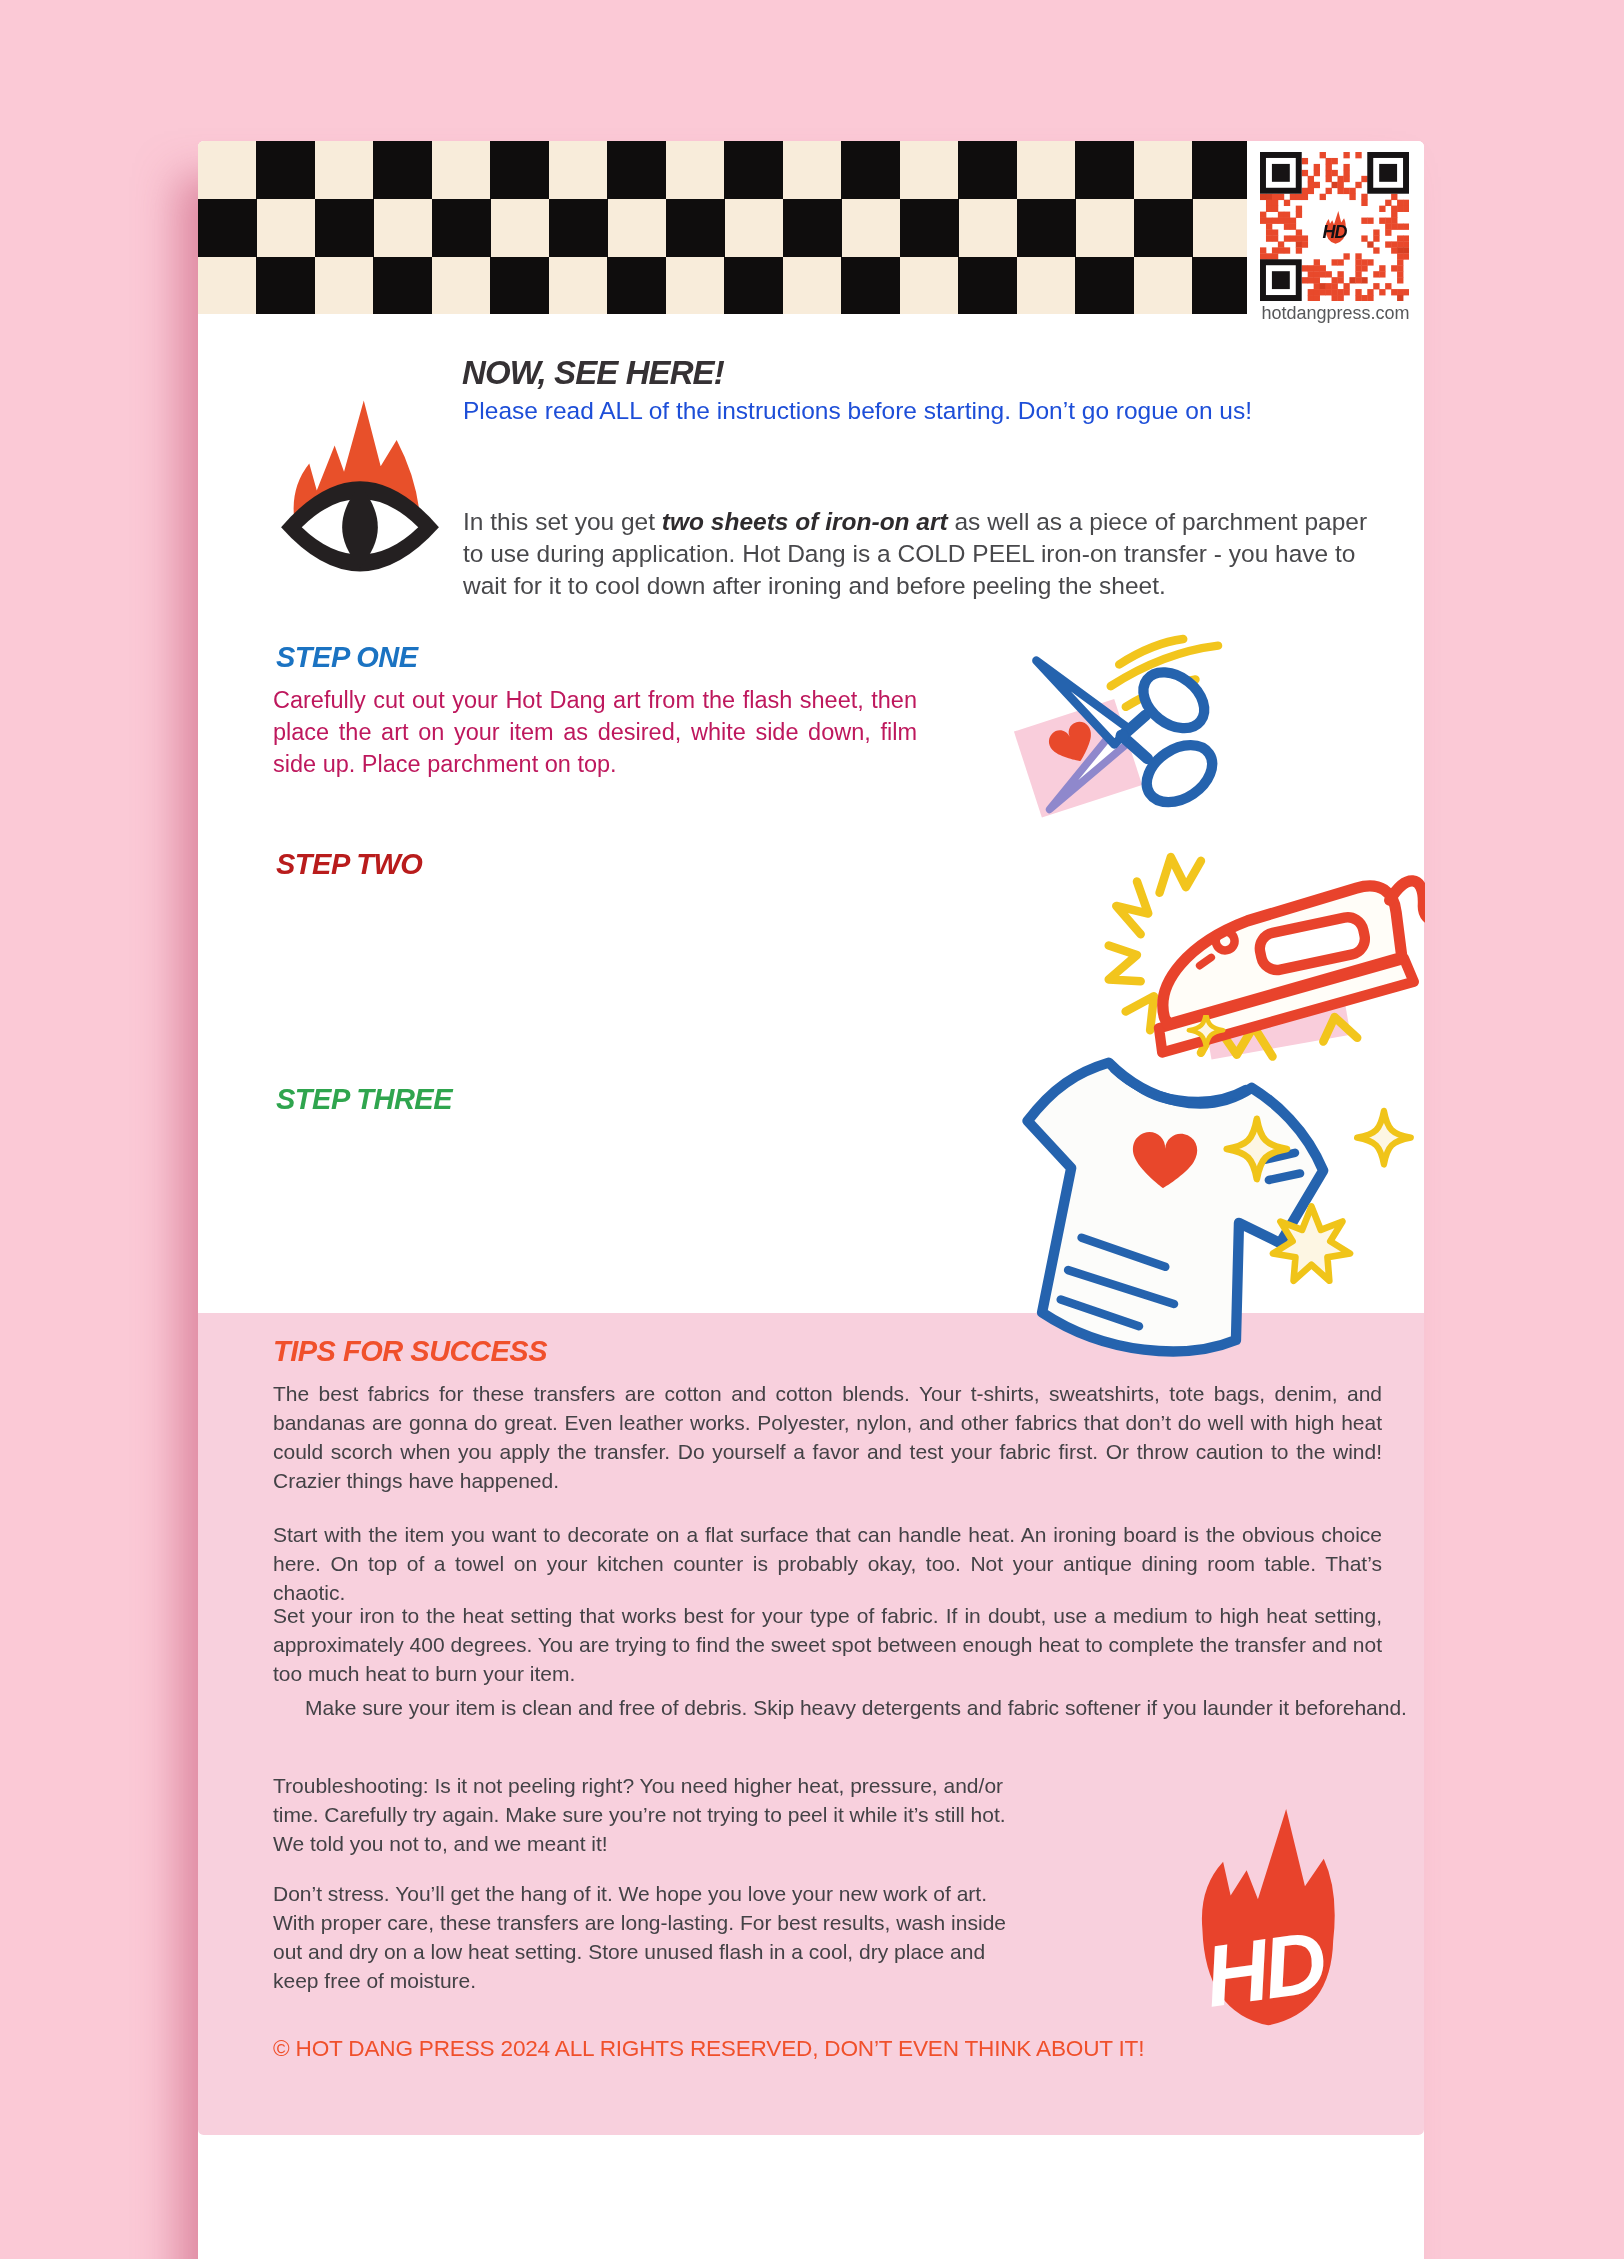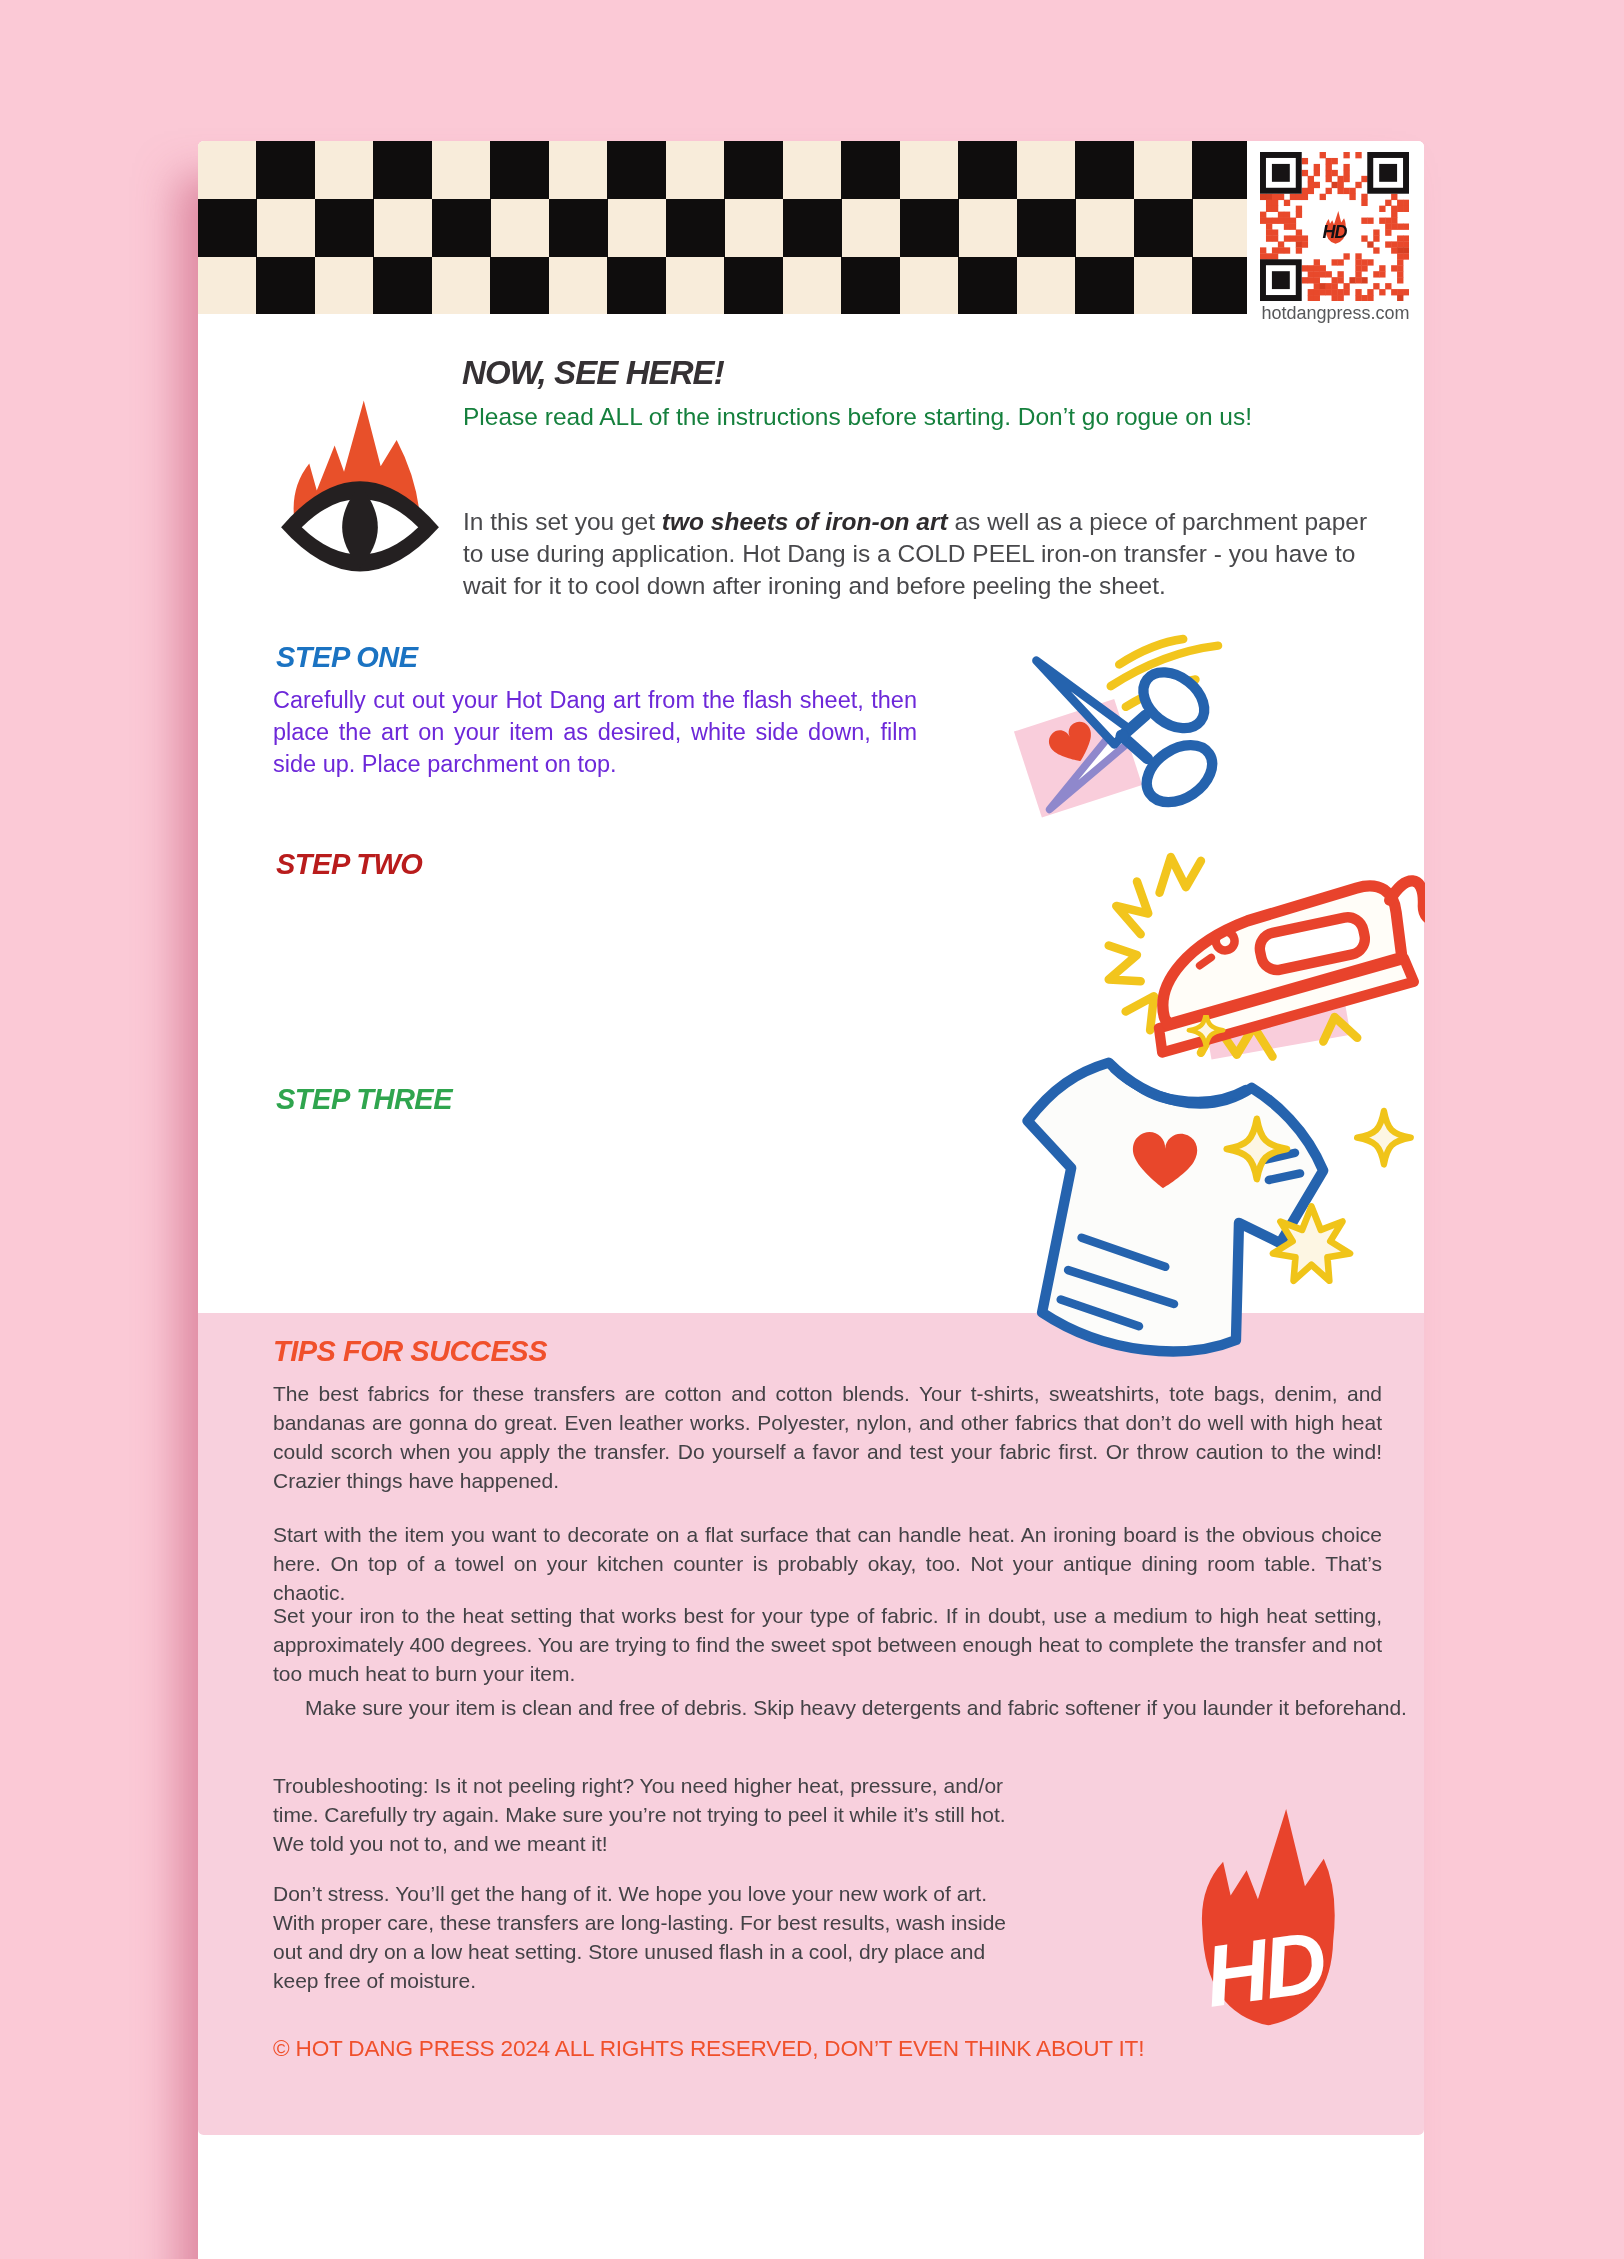--- a/index.html
+++ b/index.html
@@ -15,27 +15,27 @@
   .qr-box{position:absolute;left:13px;top:11.3px;width:149px;height:149px;}
   .qr-logo{position:absolute;left:52px;top:52px;width:45px;height:45px;background:#fff;border-radius:5.6px;
            display:flex;align-items:center;justify-content:center;}
   .qr-logo svg{position:absolute;left:3.8px;top:1.9px;}
   .qr-logo .hd{position:relative;font-size:18px;font-weight:800;font-style:italic;color:#131013;letter-spacing:-0.9px;top:5.6px;}
   .qr-label{position:absolute;left:0;top:162px;width:177px;text-align:center;font-size:18px;color:#57585a;}
   
   .flame-eye{position:absolute;left:68px;top:235px;}
   .h-intro{position:absolute;left:264px;top:213px;font-size:33px;font-weight:800;font-style:italic;
            color:#353134;letter-spacing:-0.9px;}
-  .p-intro1{position:absolute;left:265px;top:260px;font-size:24.5px;line-height:32px;color:#15803d;}
+  .p-intro1{position:absolute;left:265px;top:254px;font-size:24.5px;line-height:32px;color:#1d4ed8;}
   .p-intro2{position:absolute;left:265px;top:365px;width:927px;font-size:24.5px;line-height:32px;color:#48484b;}
   .bi{font-weight:800;font-style:italic;color:#2e2b2d;}
   
   .step-head{position:absolute;font-size:29px;font-weight:800;font-style:italic;letter-spacing:-0.5px;}
   .c-blue{color:#1b73c2}.c-orange{color:#b91c1c}.c-green{color:#2fa54e}.c-tips{color:#f0502b}
-  .step-body{position:absolute;left:75px;width:644px;font-size:23.5px;line-height:32px;color:#6d28d9;text-align:justify;}
+  .step-body{position:absolute;left:75px;width:644px;font-size:23.5px;line-height:32px;color:#be185d;text-align:justify;}
   
   .pink-panel{position:absolute;left:0;top:1172px;width:1226px;height:822px;background:#f8d0dd;
               border-bottom-left-radius:5.6px;border-bottom-right-radius:5.6px;}
   .h-tips{position:absolute;left:75px;top:1194px;font-size:29px;font-weight:800;font-style:italic;letter-spacing:-0.5px;}
   .tip{position:absolute;left:75px;width:1109px;font-size:21px;line-height:29px;color:#434246;text-align:justify;}
   .tip.narrow{width:758px;text-align:left;}
   .footer{position:absolute;left:75px;top:1895px;font-size:22.6px;color:#f0502b;letter-spacing:-0.2px;}
   
   .illus{position:absolute;}
   .z-top{z-index:3;}

